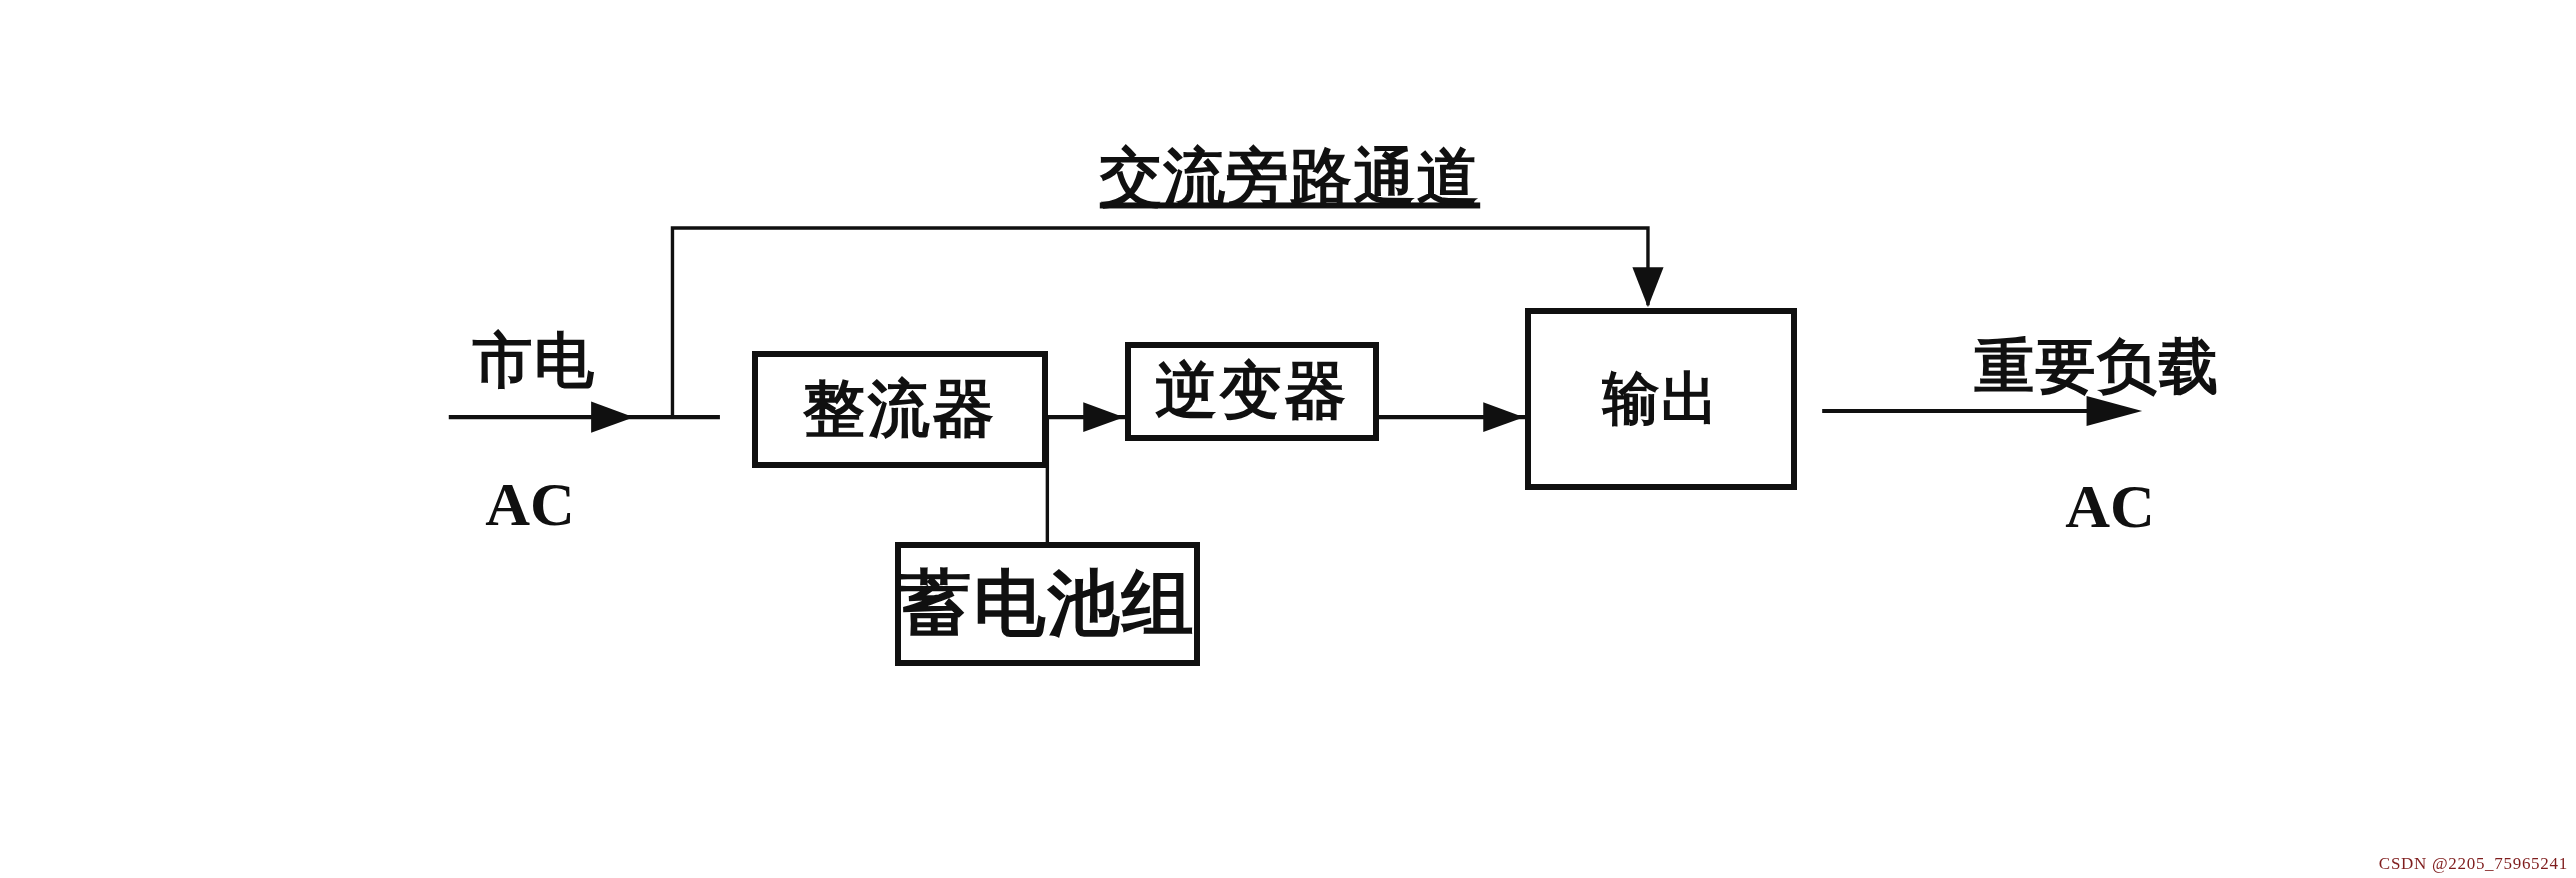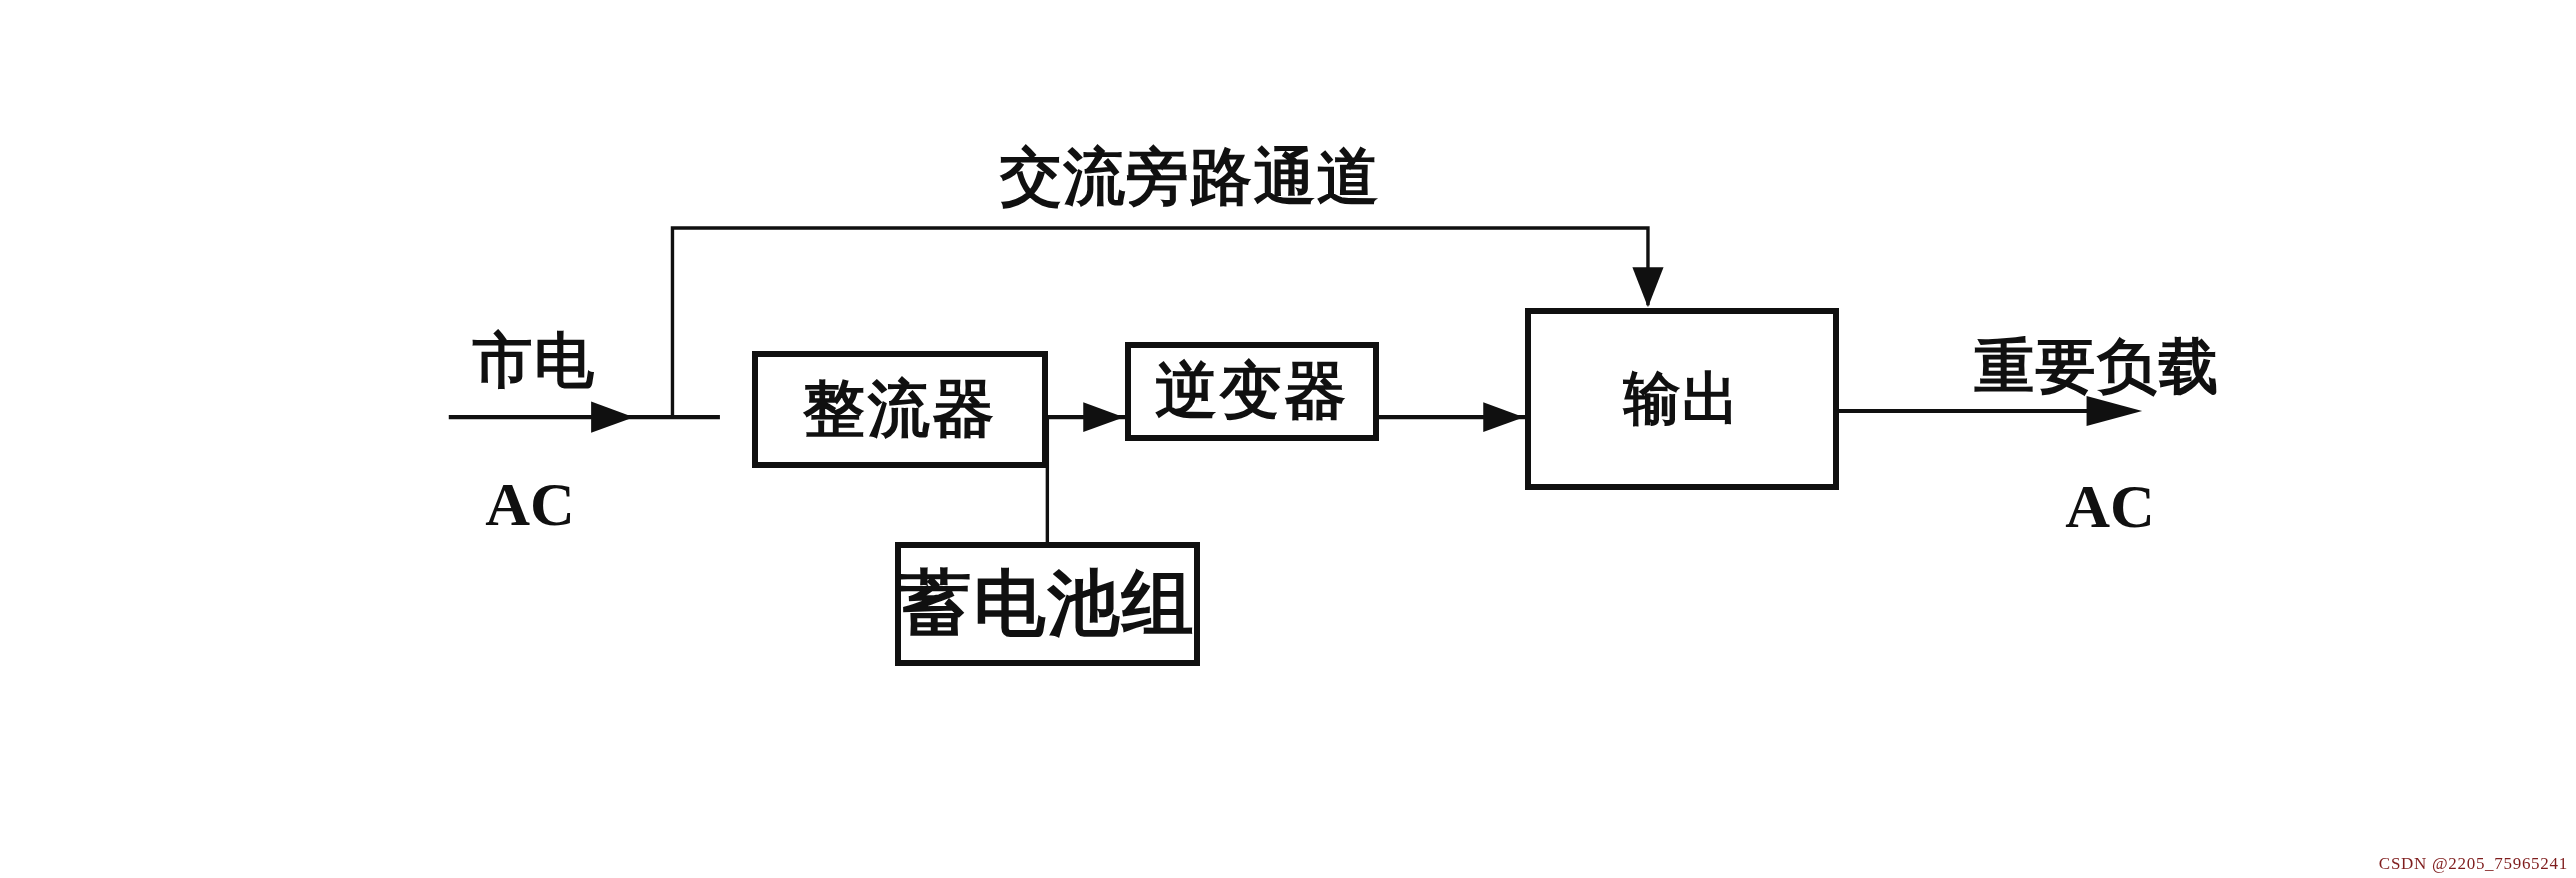--- a/index.html
+++ b/index.html
@@ -43,21 +43,21 @@
     flex-direction: column;
     align-items: center;
     justify-content: center;
     text-align: center;
     font-weight: bold;
     white-space: pre;
     line-height: 1.18;
   }
   .box-rectifier { left: 752px; top: 351px; width: 296px; height: 117px; font-size: 62px; letter-spacing: 2.7px; }
   .box-inverter  { left: 1125px; top: 342px; width: 254px; height: 99px; font-size: 62px; letter-spacing: 2.7px; }
-  .box-switch    { left: 1525px; top: 308px; width: 314px; height: 182px; font-size: 57px; letter-spacing: 1.4px; gap: 8px; }
+  .box-switch    { left: 1525px; top: 308px; width: 272px; height: 182px; font-size: 57px; letter-spacing: 1.4px; gap: 8px; }
   .box-battery   { left: 895px; top: 542px; width: 305px; height: 124px; font-size: 72px; letter-spacing: 2px; }
   .watermark {
     position: absolute;
     right: 8.1px; bottom: 5.4px;
     font-family: Liberation Serif, serif;
     font-size: 17px;
     letter-spacing: 0.7px;
     color: #7f1d1d;
     font-weight: normal;
   }
@@ -80,21 +80,21 @@
 
     <line class="wire thin" x1="1545" y1="615" x2="1545" y2="802"></line>
 
     <line class="wire" x1="2033" y1="615" x2="2252" y2="615"></line>
     <polygon class="head" points="2188,593 2188,637 2248,615"></polygon>
 
     <line class="wire" x1="2688" y1="606" x2="3092" y2="606"></line>
     <polygon class="head" points="3078,584 3078,628 3160,606"></polygon>
   </svg>
 
-  <div class="label bypass-title" style="left:1190px; top:178px;">交流旁路通道</div>
+  <div class="label bypass-title" style="left:1290px; top:178px;text-decoration:underline;">交流旁路通道</div>
 
   <div class="label io-cn" style="left:534px; top:361px;">市电</div>
   <div class="label io-ac" style="left:530px; top:462px;">AC</div>
 
   <div class="label io-cn" style="left:2097px; top:367px;">重要负载</div>
   <div class="label io-ac" style="left:2110px; top:464px;">AC</div>
 
   <div class="box box-rectifier">
     <span>整流器</span>
   </div>

